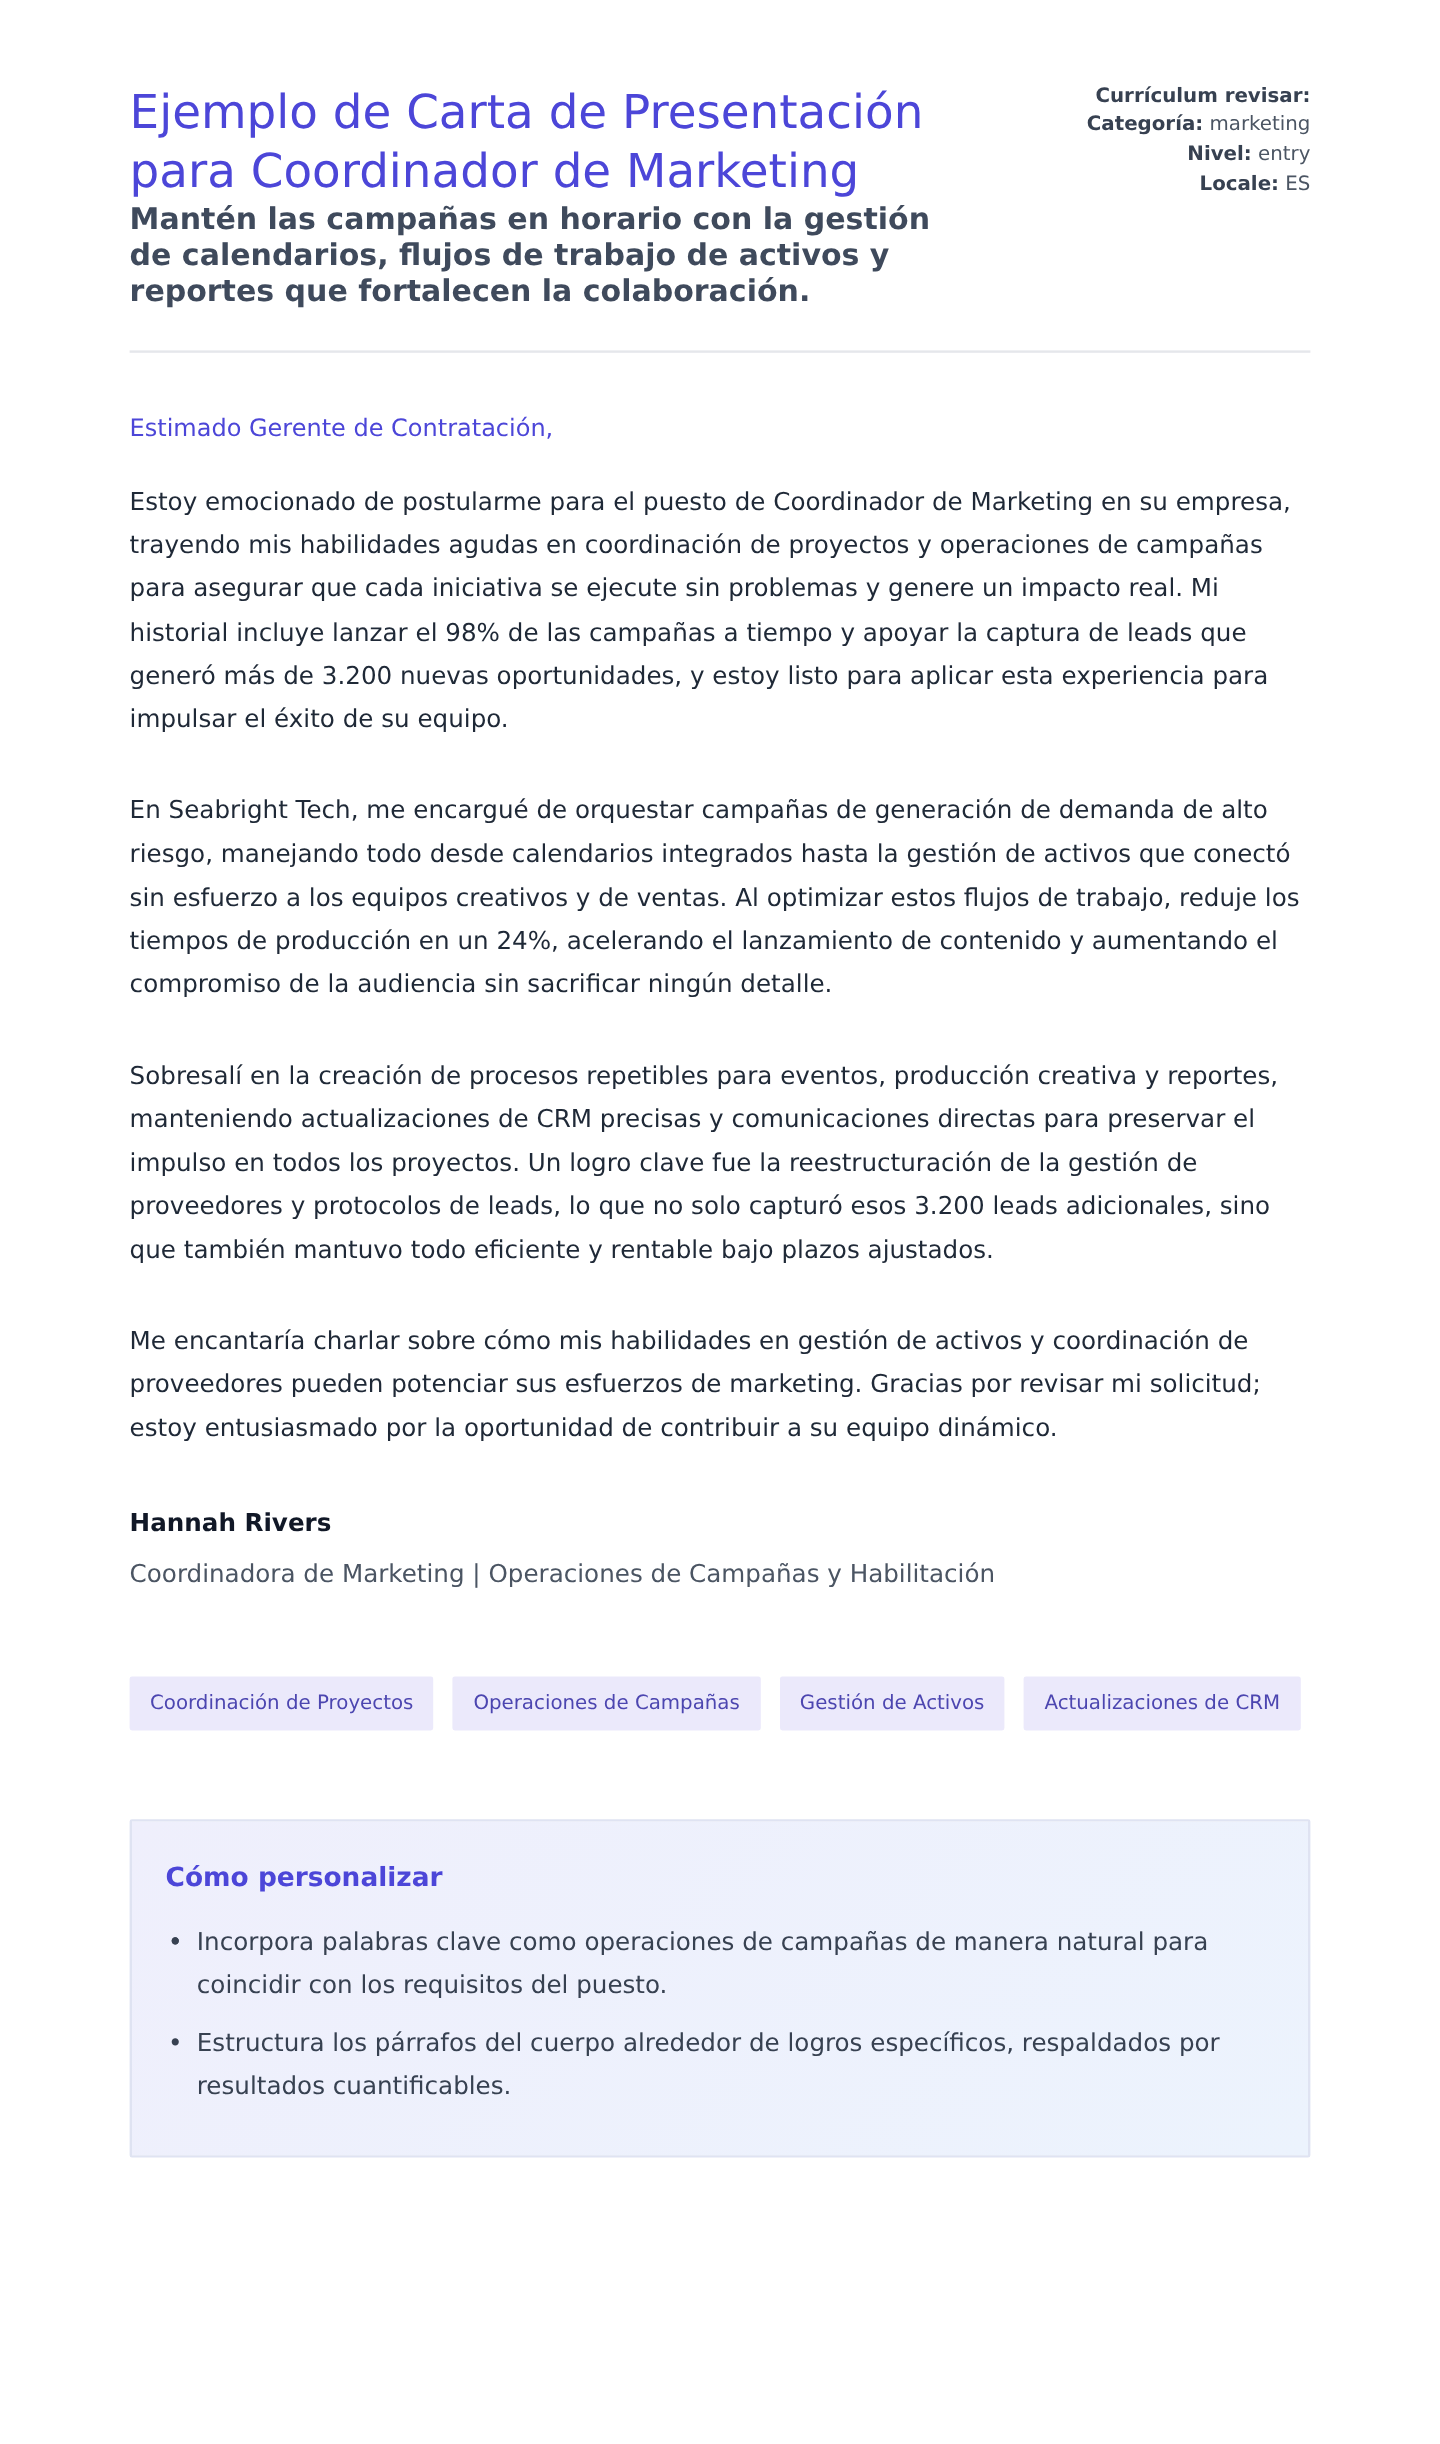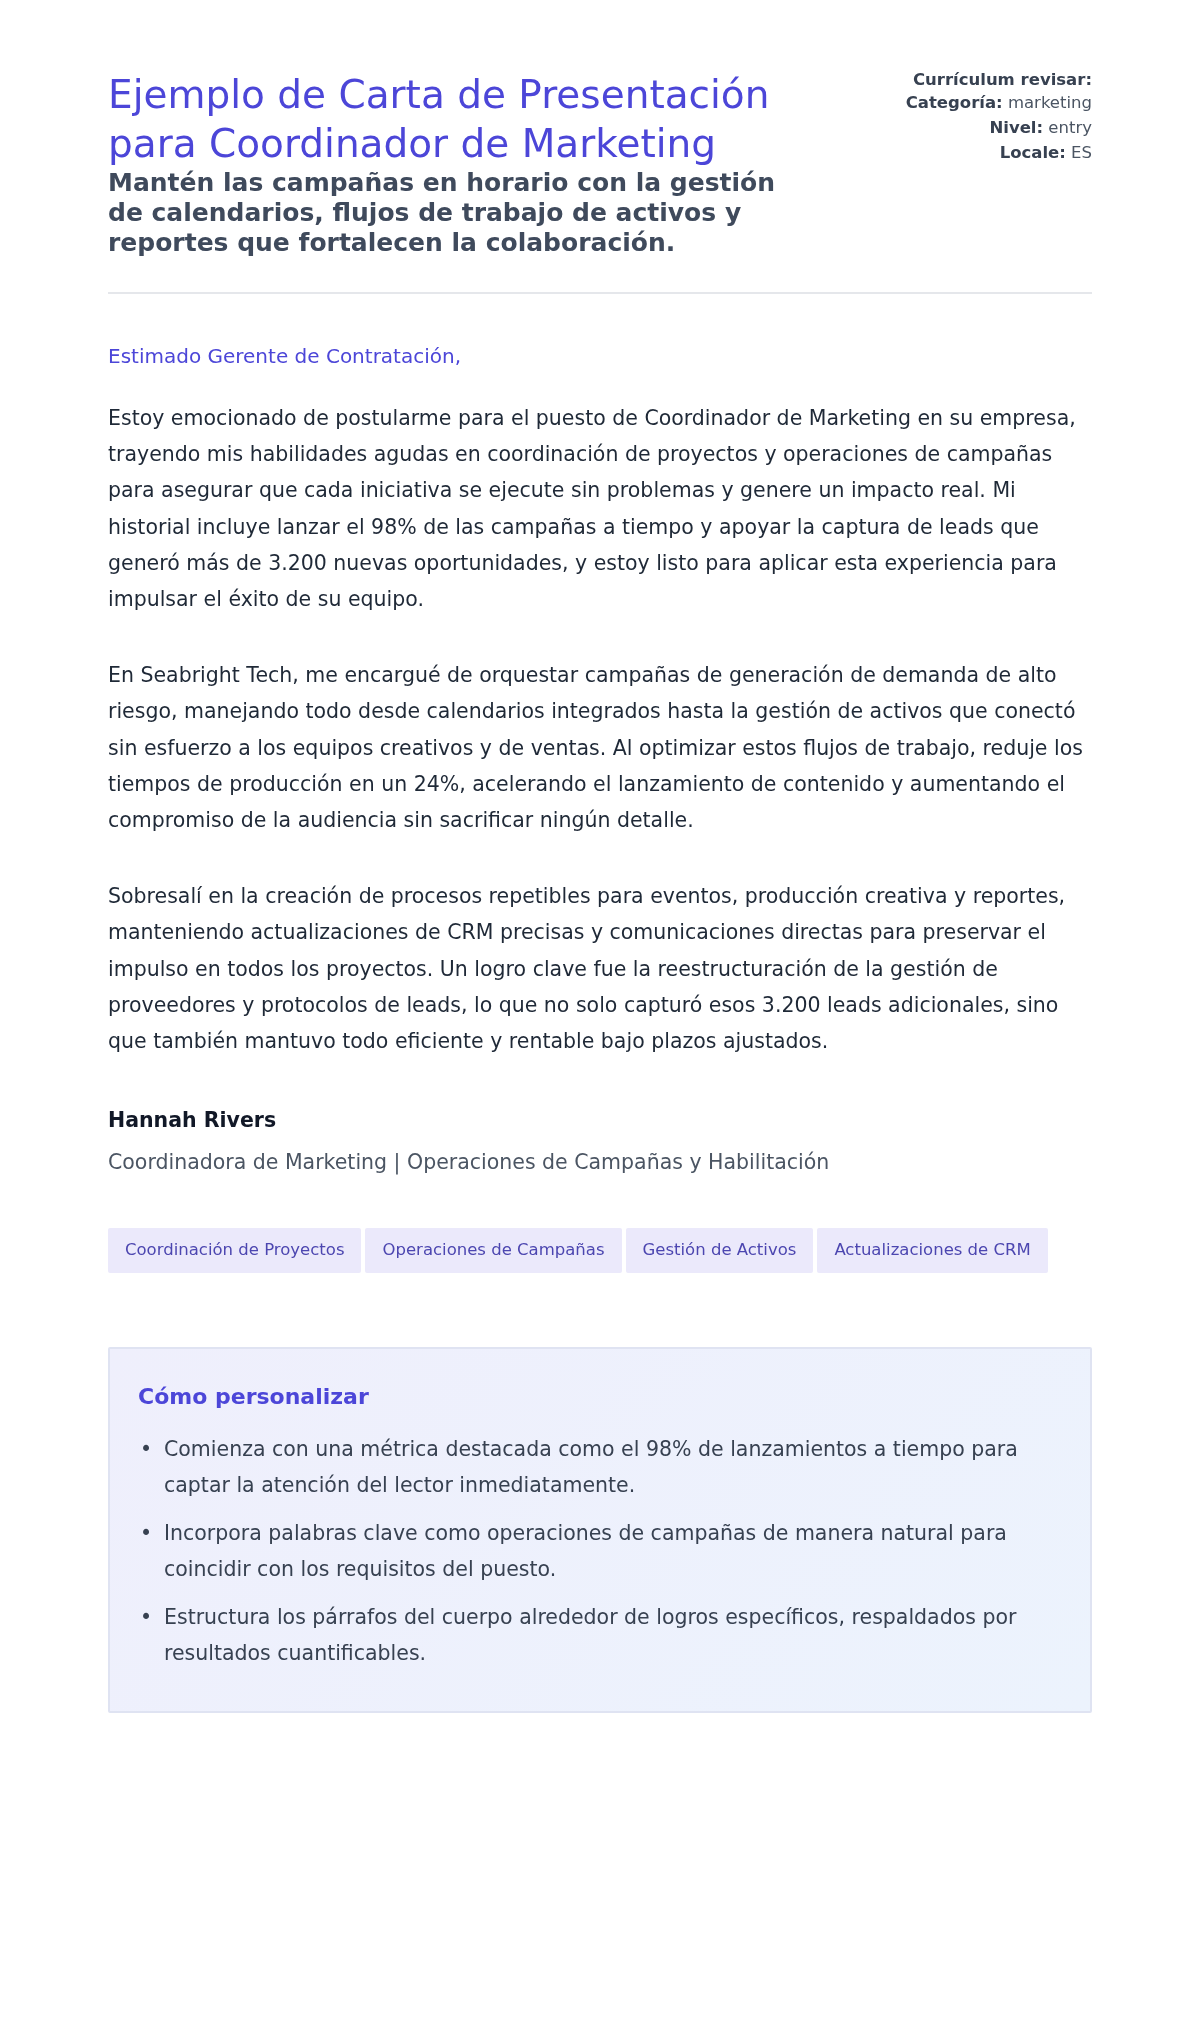--- a/index.html
+++ b/index.html
@@ -71,24 +71,24 @@
       color: #111827;
       line-height: 28px;
     }
     .sig-title {
       margin-top: 14px;
       font-size: 20.5px;
       line-height: 28px;
       color: #4b5563;
     }
     .tags {
-      margin-top: 52px;
+      margin-top: 72px;
       display: flex;
       flex-wrap: wrap;
-      gap: 12px 4px;
+      gap: 12px 16px;
       width: 990px;
     }
     .tag {
       background: #ebe9fb;
       color: #4c46b0;
       font-size: 16.5px;
       line-height: 20px;
       padding: 12px 17px 13px 17px;
       border-radius: 2px;
     }
@@ -151,40 +151,40 @@
         <span>ES</span>
       </div>
     </div>
   </header>
 
   <section>
     <p class="salutation">Estimado Gerente de Contratación,</p>
     <p class="body-para">Estoy emocionado de postularme para el puesto de Coordinador de Marketing en su empresa, trayendo mis habilidades agudas en coordinación de proyectos y operaciones de campañas para asegurar que cada iniciativa se ejecute sin problemas y genere un impacto real. Mi historial incluye lanzar el 98% de las campañas a tiempo y apoyar la captura de leads que generó más de 3.200 nuevas oportunidades, y estoy listo para aplicar esta experiencia para impulsar el éxito de su equipo.</p>
     <p class="body-para">En Seabright Tech, me encargué de orquestar campañas de generación de demanda de alto riesgo, manejando todo desde calendarios integrados hasta la gestión de activos que conectó sin esfuerzo a los equipos creativos y de ventas. Al optimizar estos flujos de trabajo, reduje los tiempos de producción en un 24%, acelerando el lanzamiento de contenido y aumentando el compromiso de la audiencia sin sacrificar ningún detalle.</p>
     <p class="body-para">Sobresalí en la creación de procesos repetibles para eventos, producción creativa y reportes, manteniendo actualizaciones de CRM precisas y comunicaciones directas para preservar el impulso en todos los proyectos. Un logro clave fue la reestructuración de la gestión de proveedores y protocolos de leads, lo que no solo capturó esos 3.200 leads adicionales, sino que también mantuvo todo eficiente y rentable bajo plazos ajustados.</p>
+    <p class="body-para">Me encantaría charlar sobre cómo mis habilidades en gestión de activos y coordinación de proveedores pueden potenciar sus esfuerzos de marketing. Gracias por revisar mi solicitud; estoy entusiasmado por la oportunidad de contribuir a su equipo dinámico.</p>
 
     <div class="signature">
       <div class="sig-name">Hannah Rivers</div>
       <div class="sig-title">Coordinadora de Marketing | Operaciones de Campañas y Habilitación</div>
     </div>
   </section>
 
   <div class="tags">
     <span class="tag">Coordinación de Proyectos</span>
     <span class="tag">Operaciones de Campañas</span>
     <span class="tag">Gestión de Activos</span>
     <span class="tag">Actualizaciones de CRM</span>
   </div>
 
   <aside class="tips">
     <h3 class="tips-title">Cómo personalizar</h3>
     <ul class="tips-list">
       <li>
         <span class="bullet">•</span>
-        <span>Comienza con una métrica destacada como el 98% de lanzamientos a tiempo para captar la atención del lector inmediatamente.</span>
       </li>
       <li>
         <span class="bullet">•</span>
         <span>Incorpora palabras clave como operaciones de campañas de manera natural para coincidir con los requisitos del puesto.</span>
       </li>
       <li>
         <span class="bullet">•</span>
         <span>Estructura los párrafos del cuerpo alrededor de logros específicos, respaldados por resultados cuantificables.</span>
       </li>
     </ul>

